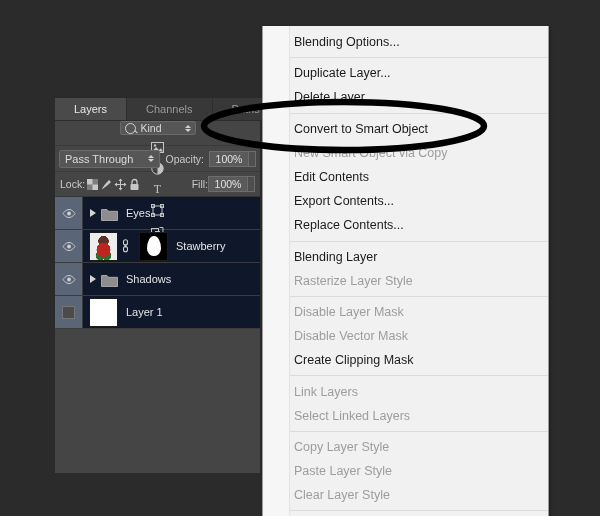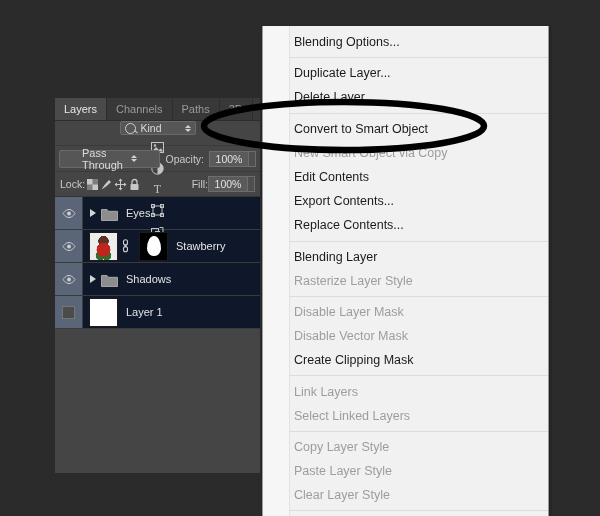--- a/index.html
+++ b/index.html
@@ -14,21 +14,21 @@
   #layers-panel{
     position:absolute;left:55px;top:98px;width:205px;height:312px;
     background:#454545;
     box-sizing:border-box;
   }
   .panel-tabbar{
     height:22px;background:#393939;display:flex;align-items:stretch;
     border-bottom:1px solid #2d2d2d;
   }
   .panel-tab{
-    display:flex;align-items:center;padding:0 9px;
+    display:flex;align-items:center;padding:0 19px;
     font-size:11px;color:#9a9a9a;background:#383838;
     border-right:1px solid #2d2d2d;cursor:default;white-space:nowrap;
   }
   .panel-tab.active{background:#4a4a4a;color:#e8e8e8;}
 
   .filter-row{
     height:24px;background:#454545;display:flex;align-items:center;
     padding:0 4px;gap:4px;border-bottom:1px solid #3a3a3a;flex-direction:column;
   }
   .kind-select{
@@ -47,21 +47,21 @@
 
   .ficon{width:18px;height:17px;display:flex;align-items:center;justify-content:center;
     color:#c3c3c3;flex:none;}
 
   .blend-row{
     height:25px;background:#454545;display:flex;align-items:center;
     padding:0 4px;gap:5px;border-bottom:1px solid #3a3a3a;
   }
   .blend-select{
     display:flex;align-items:center;background:#565656;border:1px solid #6a6a6a;
-    border-radius:2px;height:18px;padding:0 22px;width:112px;box-sizing:border-box;
+    border-radius:2px;height:18px;padding:0 5px;width:112px;box-sizing:border-box;
     font-size:11px;color:#dcdcdc;
   }
   .lbl{font-size:10.5px;color:#c9c9c9;white-space:nowrap;}
   .numbox{
     background:#5a5a5a;border:1px solid #6d6d6d;height:16px;
     display:flex;align-items:center;justify-content:center;width:40px;
     font-size:10.5px;color:#e2e2e2;box-sizing:border-box;
   }
   .numbox-wrap{display:flex;align-items:center;}
   .numbox-grip{width:7px;height:16px;background:#4e4e4e;border:1px solid #6d6d6d;border-left:none;box-sizing:border-box;}

